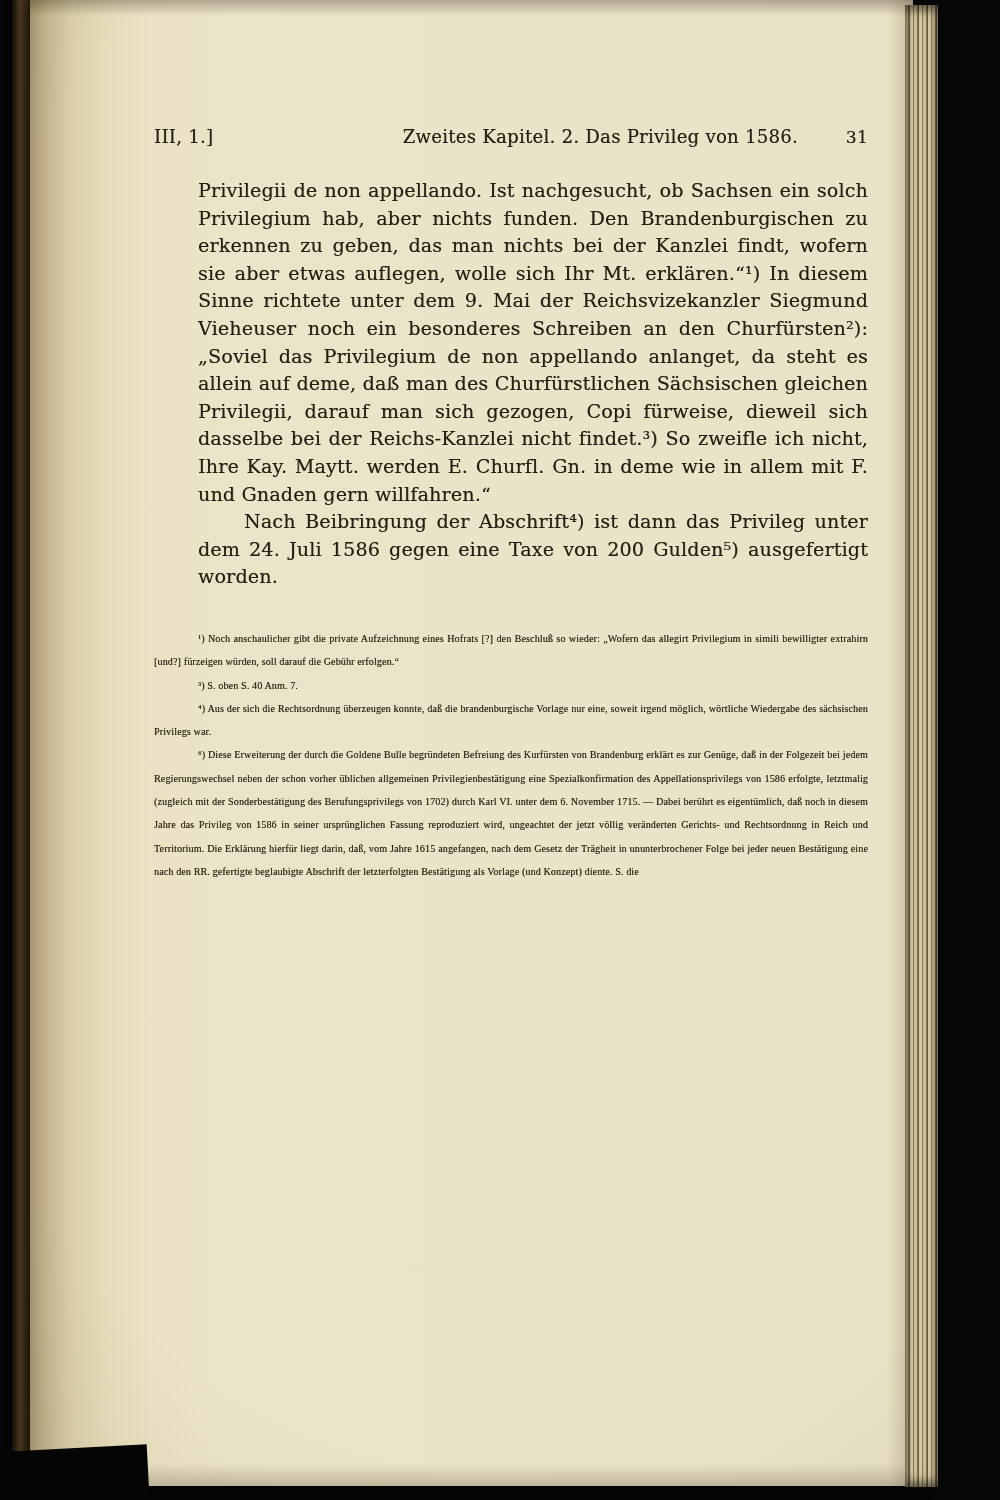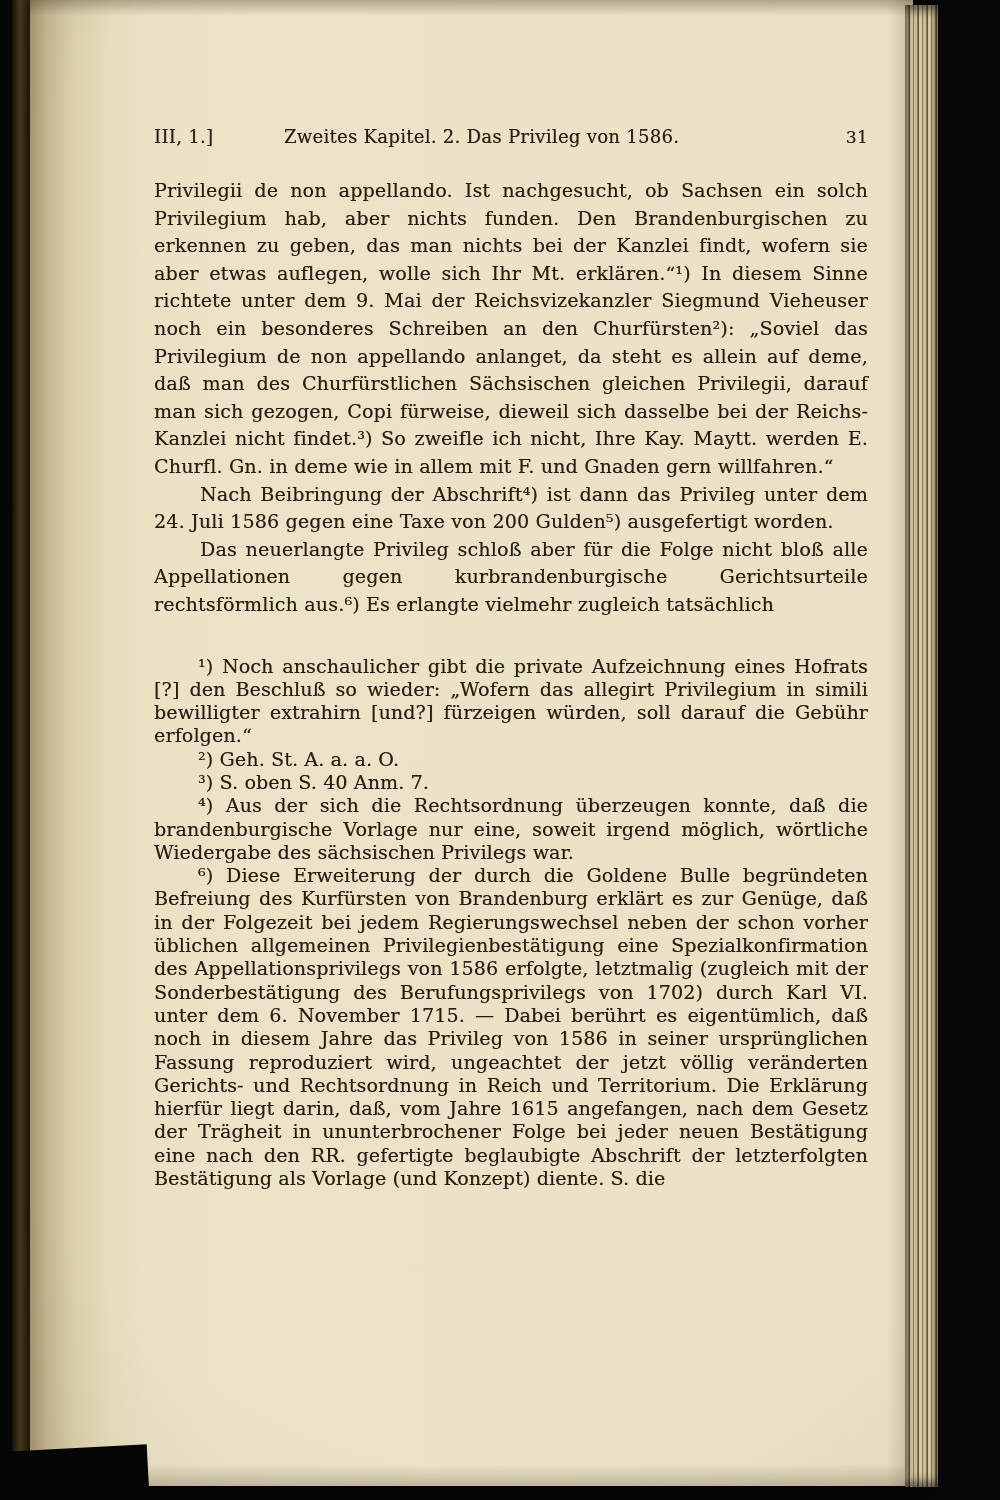--- a/index.html
+++ b/index.html
@@ -56,33 +56,33 @@
 
   
   .content {
     position:absolute; left:124px; top:126px; width:714px;
     color:#251d10;
     text-shadow: 0.3px 0 0 rgba(37,29,16,0.55);
   }
 
   .pg-header { display:flex; align-items:baseline; font-size:18px; letter-spacing:0.3px; }
   .pg-header .h-left  { width:130px; }
-  .pg-header .h-center{ flex:1; text-align:left; }
+  .pg-header .h-center{ flex:1; text-align:right; }
   .pg-header .h-right { width:70px; text-align:right; font-size:17px; }
 
   .bodytext {
     margin-top:30px; font-size:19px; line-height:27.6px;
-    text-align:justify; letter-spacing:0.2px;
+    text-align:justify; letter-spacing:0.2px;margin-left:44px;
   }
   .bodytext p { margin:0; }
   .bodytext p.indent { text-indent:46px; }
 
   .footnotes {
-    margin-top:36px; font-size:19px; line-height:23.3px;
-    text-align:justify; letter-spacing:0.15px;
+    margin-top:36px; font-size:10px; line-height:23.3px;
+    text-align:justify; letter-spacing:0.15px;font-family:Liberation Serif, serif;
   }
   .footnotes p { margin:0; text-indent:44px; }
 </style>
 </head>
 <body>
 
 <div class="scene">
 
   <div class="cover-strip"></div>
 
@@ -91,26 +91,24 @@
 
       <div class="pg-header">
         <span class="h-left">III, 1.]</span>
         <span class="h-center">Zweites Kapitel. 2. Das Privileg von 1586.</span>
         <span class="h-right">31</span>
       </div>
 
       <div class="bodytext">
         <p>Privilegii de non appellando. Ist nachgesucht, ob Sachsen ein solch Privilegium hab, aber nichts funden. Den Brandenburgischen zu erkennen zu geben, das man nichts bei der Kanzlei findt, wofern sie aber etwas auflegen, wolle sich Ihr Mt. erklären.“¹) In diesem Sinne richtete unter dem 9. Mai der Reichsvizekanzler Siegmund Vieheuser noch ein besonderes Schreiben an den Churfürsten²): „Soviel das Privilegium de non appellando anlanget, da steht es allein auf deme, daß man des Churfürstlichen Sächsischen gleichen Privilegii, darauf man sich gezogen, Copi fürweise, dieweil sich dasselbe bei der Reichs-Kanzlei nicht findet.³) So zweifle ich nicht, Ihre Kay. Maytt. werden E. Churfl. Gn. in deme wie in allem mit F. und Gnaden gern willfahren.“</p>
         <p class="indent">Nach Beibringung der Abschrift⁴) ist dann das Privileg unter dem 24. Juli 1586 gegen eine Taxe von 200 Gulden⁵) ausgefertigt worden.</p>
-        <p class="indent">Das neuerlangte Privileg schloß aber für die Folge nicht bloß alle Appellationen gegen kurbrandenburgische Gerichtsurteile rechtsförmlich aus.⁶) Es erlangte vielmehr zugleich tatsächlich</p>
       </div>
 
       <div class="footnotes">
         <p>¹) Noch anschaulicher gibt die private Aufzeichnung eines Hofrats [?] den Beschluß so wieder: „Wofern das allegirt Privilegium in simili bewilligter extrahirn [und?] fürzeigen würden, soll darauf die Gebühr erfolgen.“</p>
-        <p>²) Geh. St. A. a. a. O.</p>
         <p>³) S. oben S. 40 Anm. 7.</p>
         <p>⁴) Aus der sich die Rechtsordnung überzeugen konnte, daß die brandenburgische Vorlage nur eine, soweit irgend möglich, wörtliche Wiedergabe des sächsischen Privilegs war.</p>
         <p>⁶) Diese Erweiterung der durch die Goldene Bulle begründeten Befreiung des Kurfürsten von Brandenburg erklärt es zur Genüge, daß in der Folgezeit bei jedem Regierungswechsel neben der schon vorher üblichen allgemeinen Privilegienbestätigung eine Spezialkonfirmation des Appellationsprivilegs von 1586 erfolgte, letztmalig (zugleich mit der Sonderbestätigung des Berufungsprivilegs von 1702) durch Karl VI. unter dem 6. November 1715. — Dabei berührt es eigentümlich, daß noch in diesem Jahre das Privileg von 1586 in seiner ursprünglichen Fassung reproduziert wird, ungeachtet der jetzt völlig veränderten Gerichts- und Rechtsordnung in Reich und Territorium. Die Erklärung hierfür liegt darin, daß, vom Jahre 1615 angefangen, nach dem Gesetz der Trägheit in ununterbrochener Folge bei jeder neuen Bestätigung eine nach den RR. gefertigte beglaubigte Abschrift der letzterfolgten Bestätigung als Vorlage (und Konzept) diente. S. die</p>
       </div>
 
     </div>
   </div>
 
   <div class="edges"></div>
   <div class="bottom-wedge"></div>

